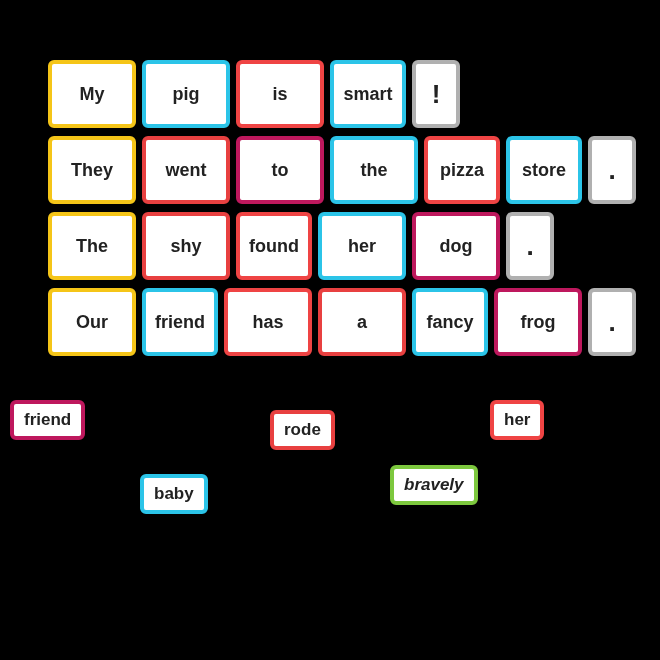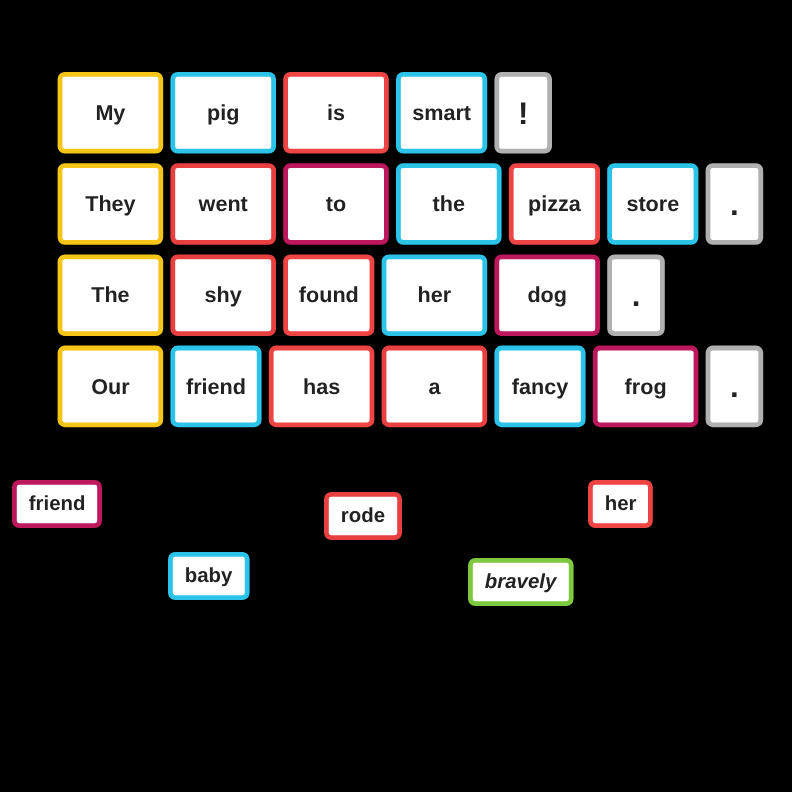--- a/index.html
+++ b/index.html
@@ -179,19 +179,19 @@
 <div class="scatter-area" id="scatter">
     <div class="scatter-card border-purple" style="top: 10px; left: 10px;">
       <span>friend</span>
     </div>
     <div class="scatter-card border-red" style="top: 20px; left: 270px;">
       <span>rode</span>
     </div>
     <div class="scatter-card border-orange" style="top: 10px; left: 490px;">
       <span>her</span>
     </div>
-    <div class="scatter-card border-blue" style="top: 70px; left: 140px;">
+    <div class="scatter-card border-blue" style="top: 84px; left: 140px;">
       <span>baby</span>
     </div>
     <div class="scatter-card border-green" style="top: 75px; left: 390px;">
       <span class="italic-text">bravely</span>
     </div>
   </div>
 
 </body></html>

